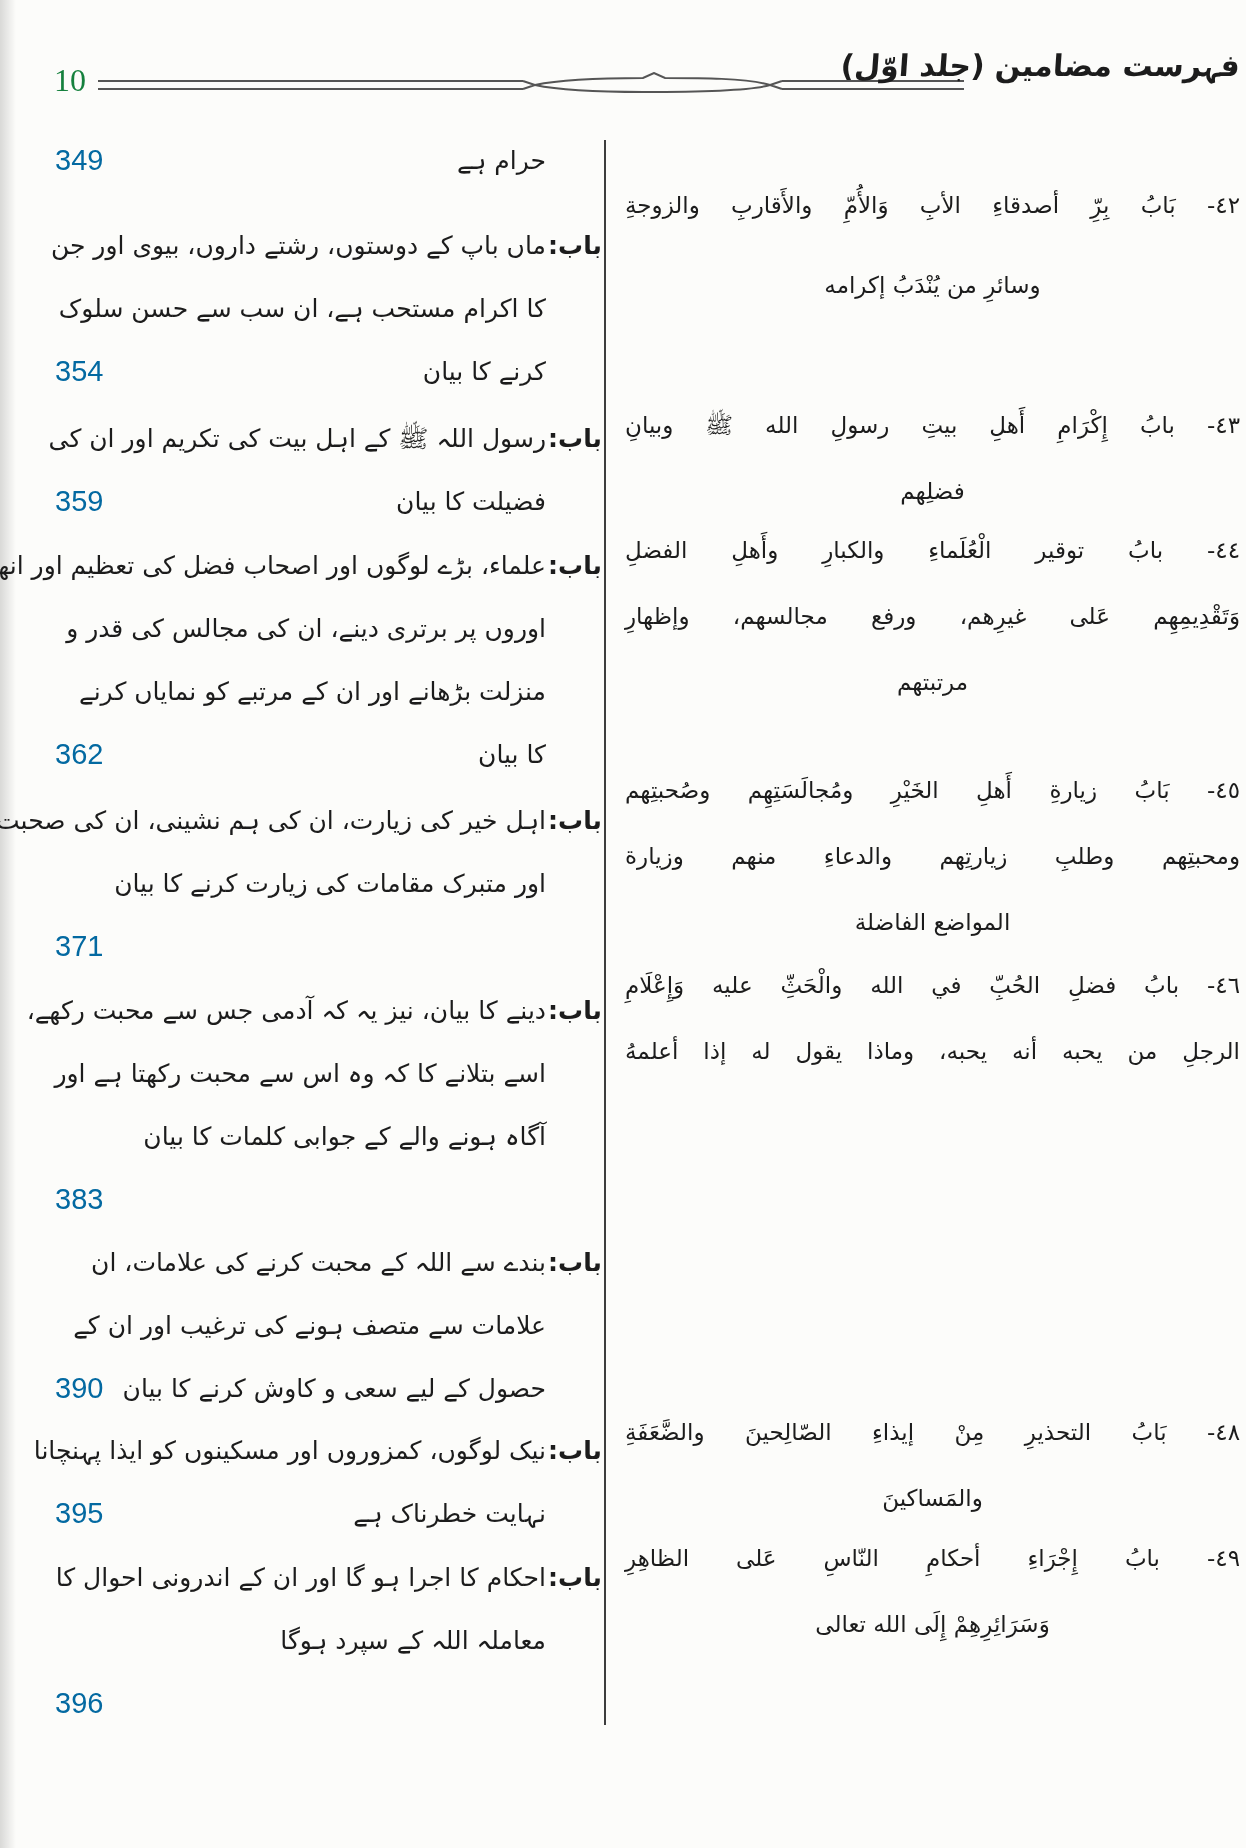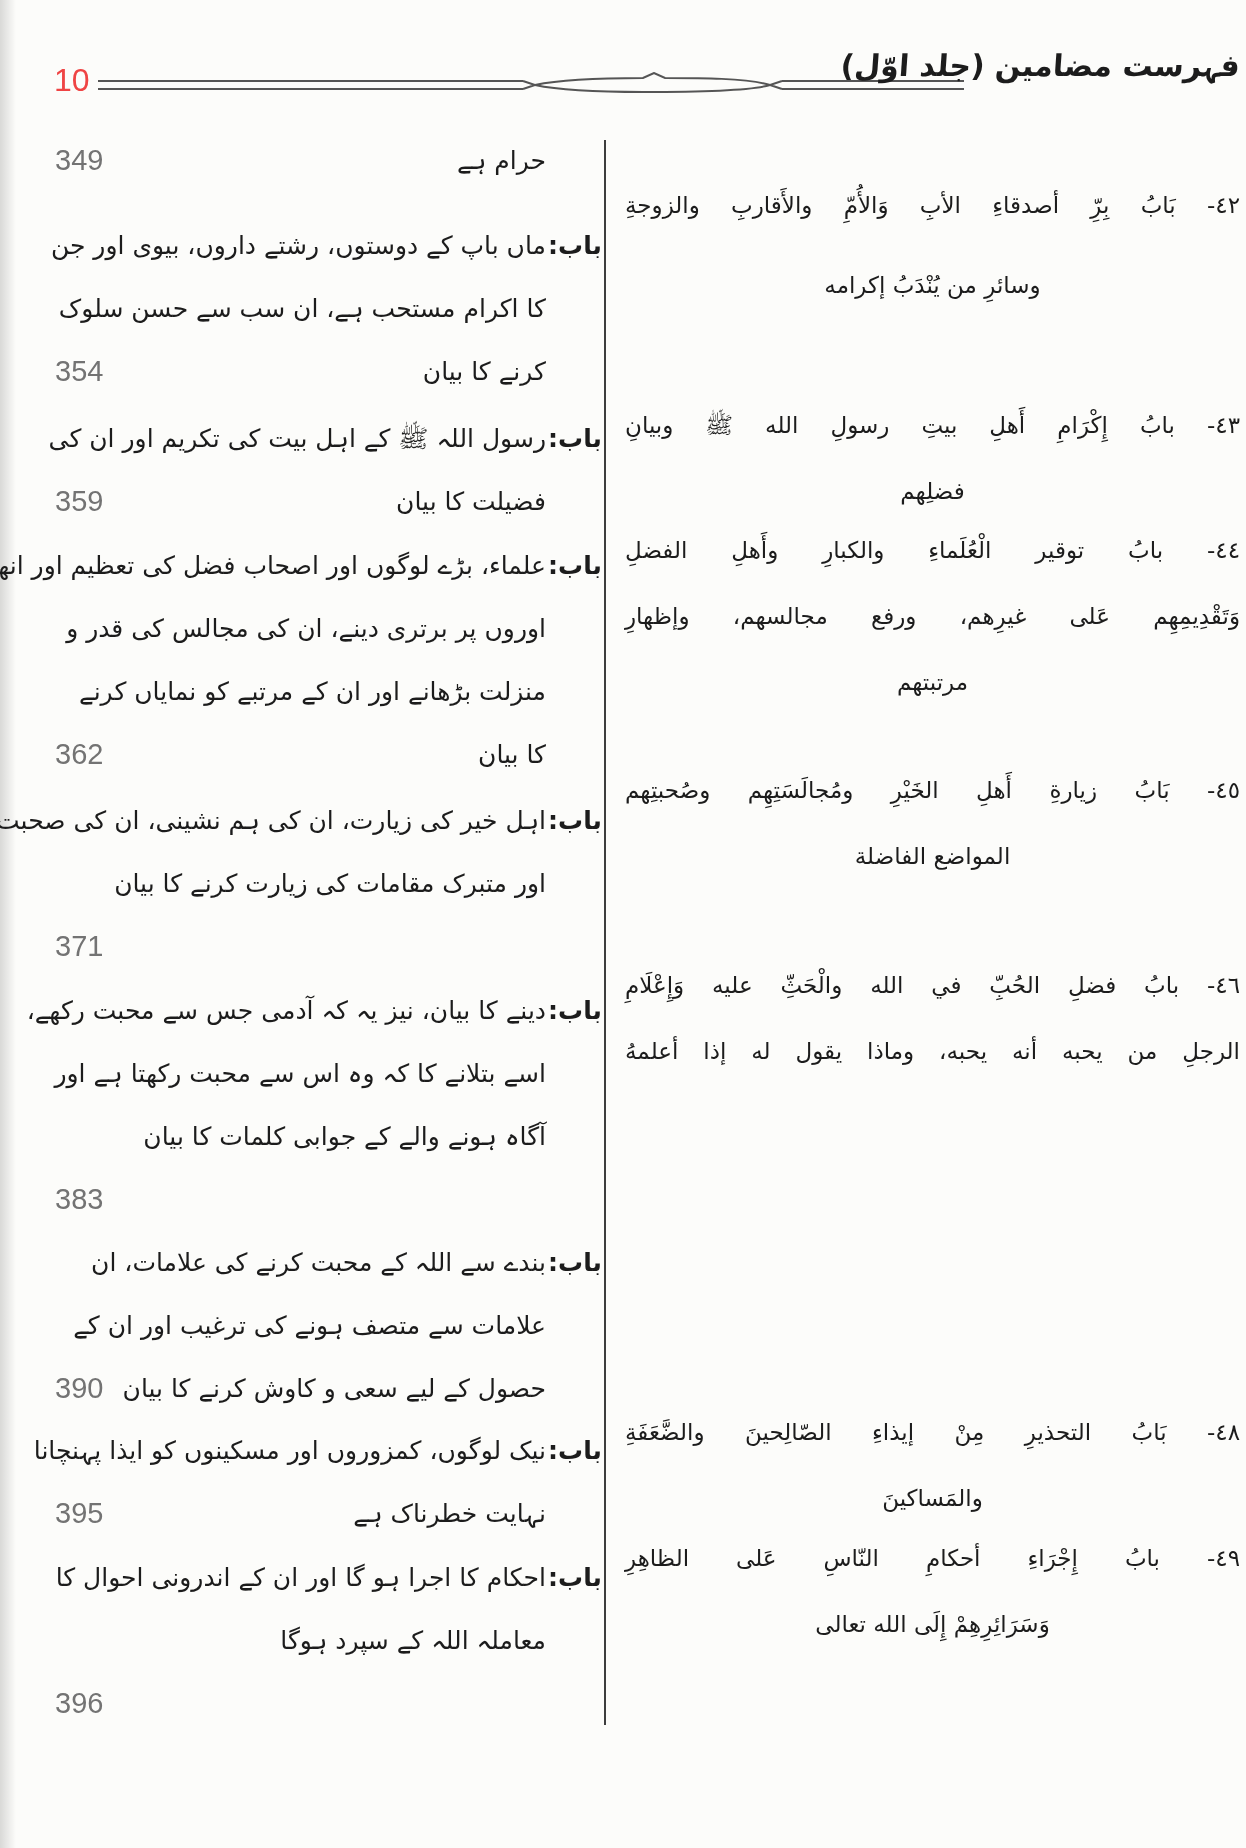--- a/index.html
+++ b/index.html
@@ -14,22 +14,22 @@
   }
   .page::before{ 
     content:"";position:absolute;left:0;top:0;bottom:0;width:16px;
     background:linear-gradient(to right,rgba(0,0,0,.14),rgba(0,0,0,0));
     pointer-events:none;
   }
 
   
   .pageno{
     position:absolute;left:54px;top:62px;
-    font-family:Liberation Sans, sans-serif;
-    font-size:32px;color:#ef4444;direction:ltr;text-align:center;
+    font-family:Liberation Serif, serif;
+    font-size:32px;color:#15803d;direction:ltr;text-align:center;
   }
   .rule{position:absolute;left:98px;top:72px;width:866px;height:28px;}
   .header-title{
     position:absolute;right:6px;top:48px;width:300px;
     font-size:30px;font-weight:bold;text-align:left;
     direction:rtl;white-space:nowrap;
     transform:skewX(-4deg);
   }
 
   
@@ -58,21 +58,21 @@
   }
   .bab{
     position:absolute;right:0;top:0;line-height:63px;
     font-weight:bold;
   }
   .ulines{padding-left:100px;padding-right:56px;}
   .uline{text-align:right;white-space:nowrap;}
   .pageref{
     position:absolute;left:0;bottom:0;line-height:63px;
     font-family:"Liberation Sans",sans-serif;font-size:29px;
-    color:#737373;direction:ltr;
+    color:#0369a1;direction:ltr;
   }
   .ur0{top:129px;height:63px;}  .ur1{top:214px;height:189px;}
   .ur2{top:407px;height:126px;} .ur3{top:534px;height:252px;}
   .ur4{top:789px;height:189px;} .ur5{top:979px;height:252px;}
   .ur6{top:1231px;height:189px;}.ur7{top:1419px;height:126px;}
   .ur8{top:1546px;height:189px;}
 </style>
 </head>
 <body>
 
@@ -120,20 +120,21 @@
     </div>
     <div class="line fl">وَتَقْدِيمِهِم عَلى غيرِهم، ورفع مجالسهم، وإظهارِ</div>
     <div class="line cl">مرتبتهم</div>
   </div>
 
   <div class="ar-entry ar3">
     <div class="line fl">
       <span class="num">٤٥-</span>
       <span>بَابُ زيارةِ أَهلِ الخَيْرِ ومُجالَسَتِهِم وصُحبتِهم</span>
     </div>
+    <div class="line fl">ومحبتِهم وطلبِ زيارتِهم والدعاءِ منهم وزيارة</div>
     <div class="line cl">المواضع الفاضلة</div>
   </div>
 
   <div class="ar-entry ar4">
     <div class="line fl">
       <span class="num">٤٦-</span>
       <span>بابُ فضلِ الحُبِّ في الله والْحَثِّ عليه وَإِعْلَامِ</span>
     </div>
     <div class="line fl">الرجلِ من يحبه أنه يحبه، وماذا يقول له إذا أعلمهُ</div>
   </div>

